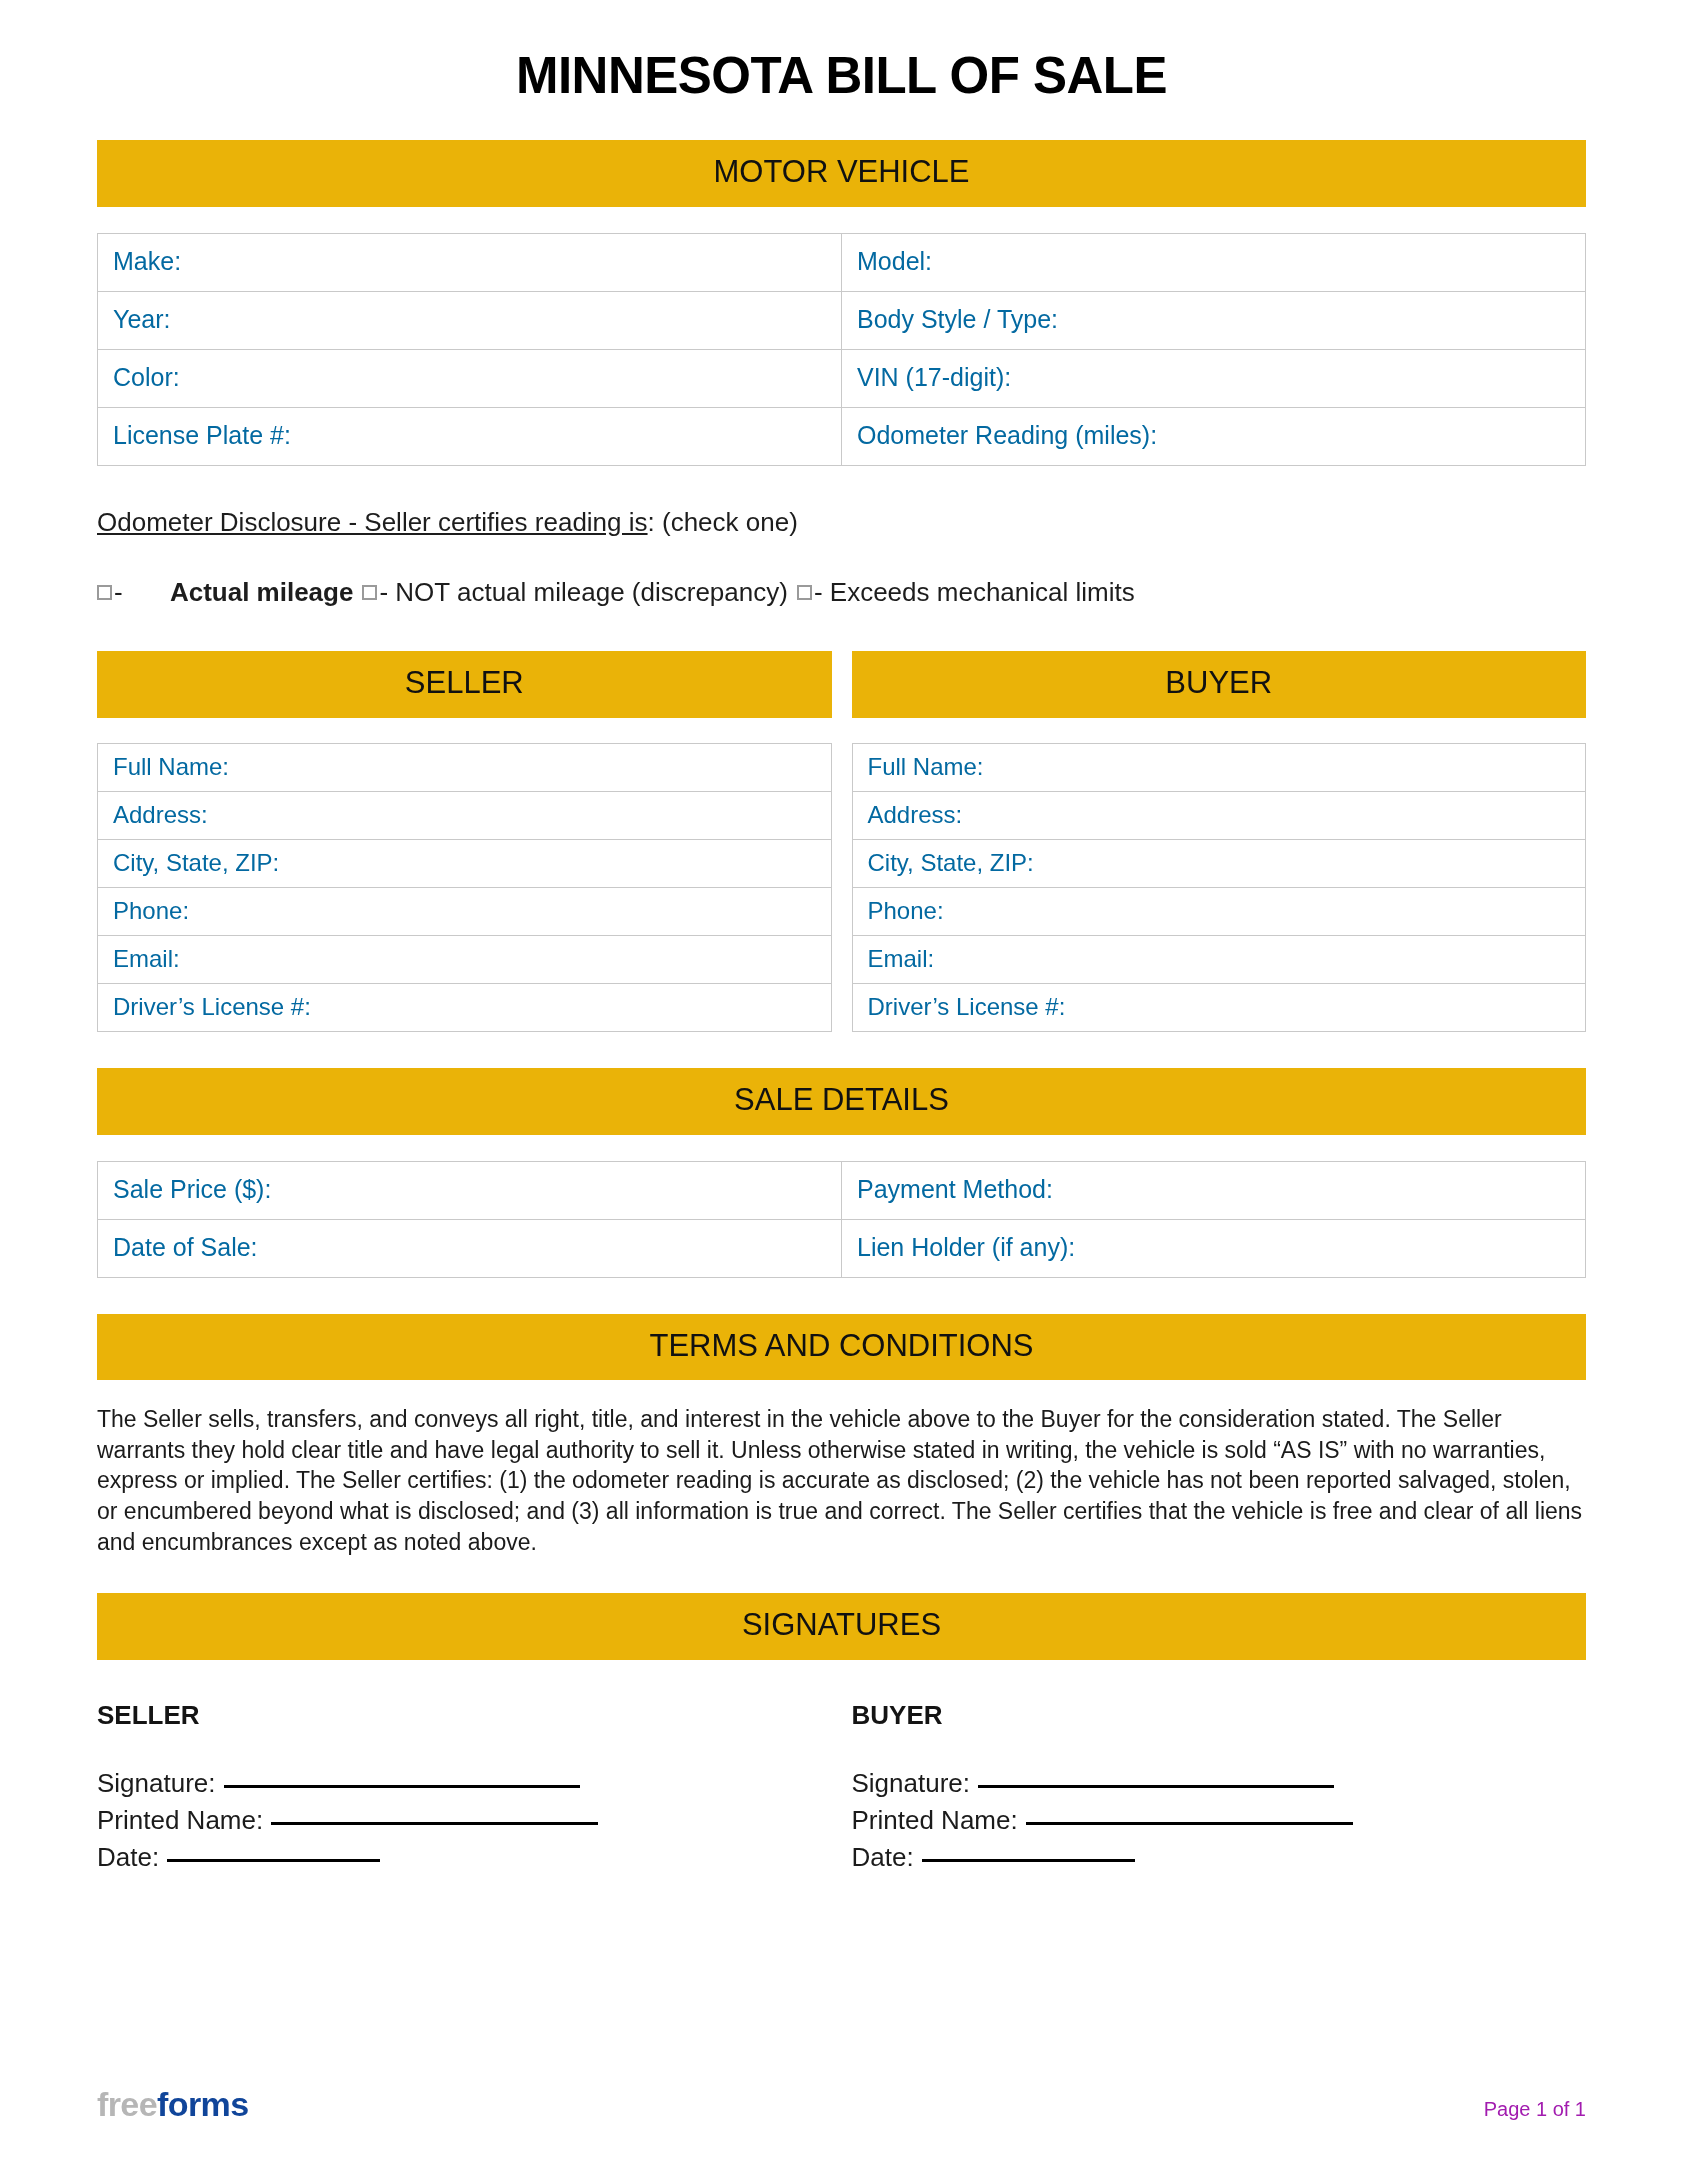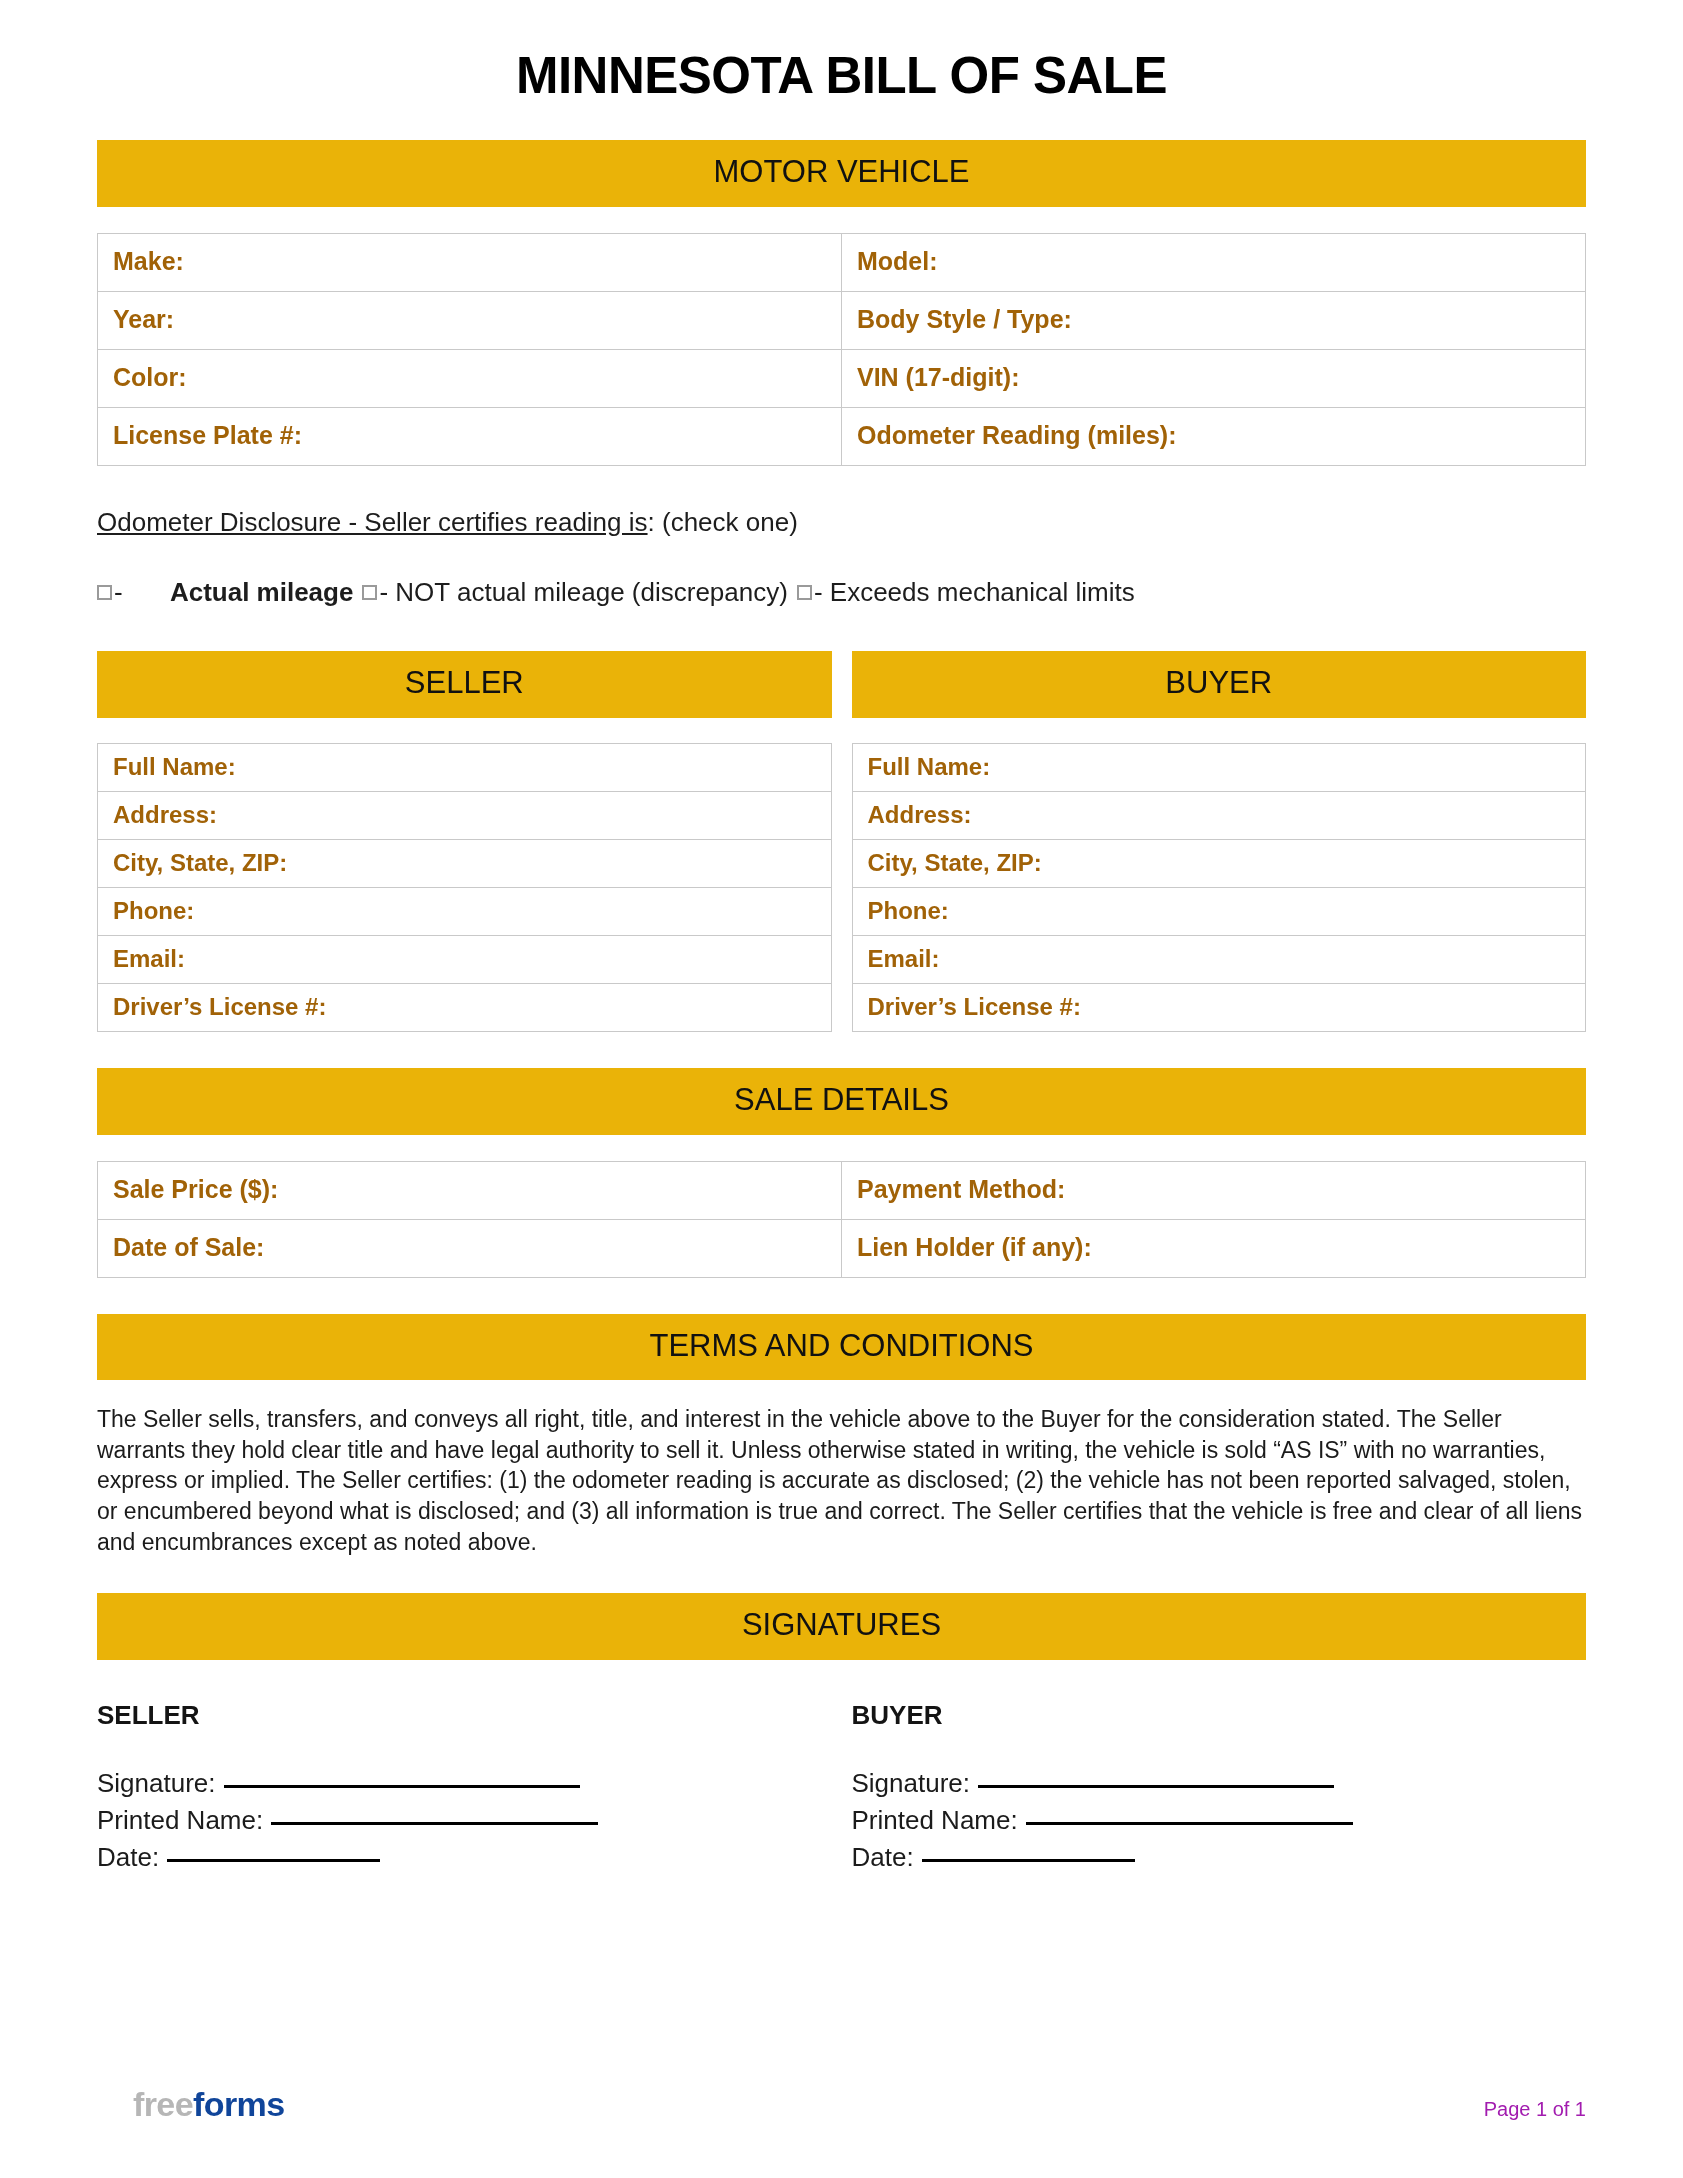--- a/index.html
+++ b/index.html
@@ -52,22 +52,22 @@
     width: 100%;
     border-collapse: collapse;
     table-layout: fixed;
     margin-top: 26px;
   }
   table.ftable td {
     border: 1px solid #c9c9c9;
     height: 57px;
     padding: 0 16px 0 15px;
     font-size: 25px;
-    font-weight: bold;
-    color: #a16207;
+    font-weight: normal;
+    color: #0369a1;
     vertical-align: middle;
     line-height: 1.1;
   }
 
   
   .odo-wrap { margin-top: 40px; }
   .odo-title {
     font-size: 26px;
     color: #1d1d1d;
     line-height: 1.3;
@@ -144,21 +144,20 @@
 
   
   .footer {
     position: absolute;
     left: 97px;
     right: 97px;
     bottom: 57px;
     display: flex;
     align-items: flex-end;
     justify-content: space-between;
-    margin-left: 36px;
   }
   .logo {
     font-size: 34px;
     font-weight: bold;
     letter-spacing: -0.6px;
     line-height: 1;
   }
   .logo .free  { color: #b6b6b6; }
   .logo .forms { color: #10459a; }
   .page-num {

